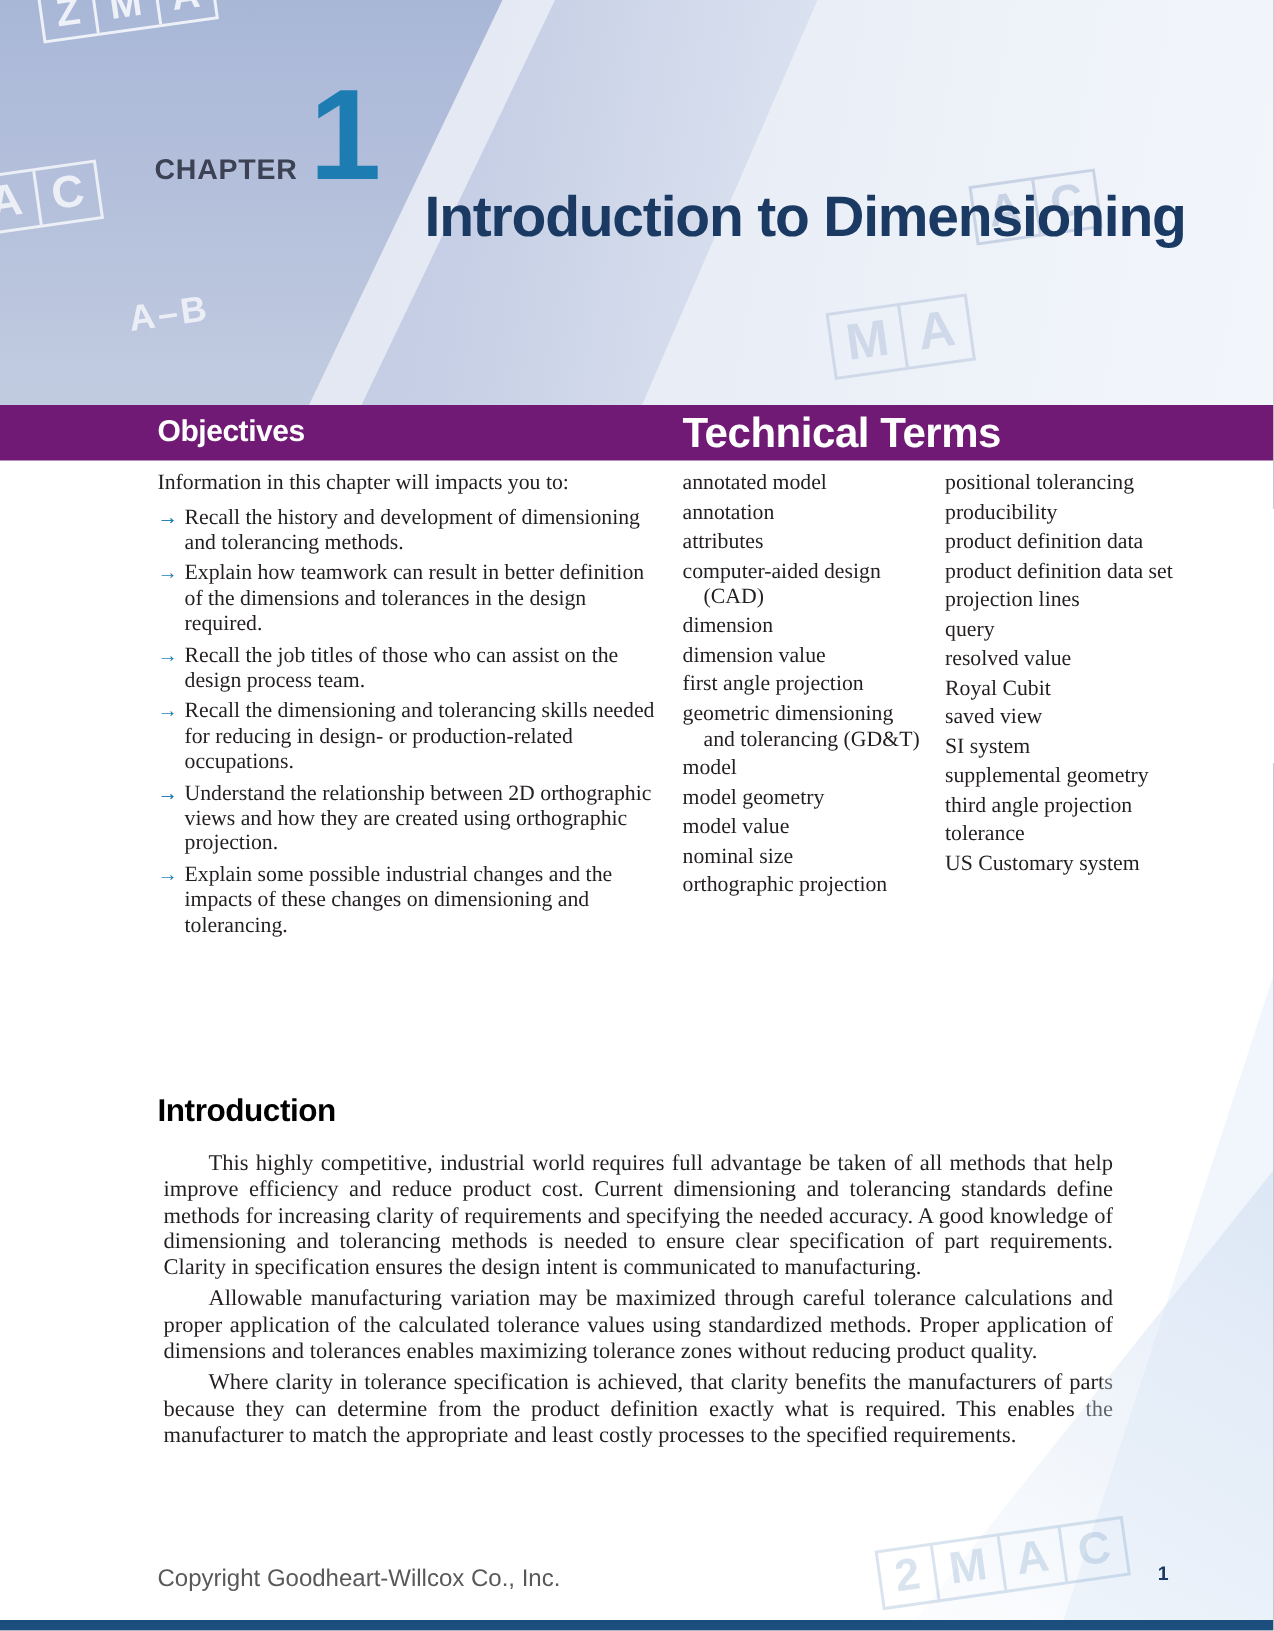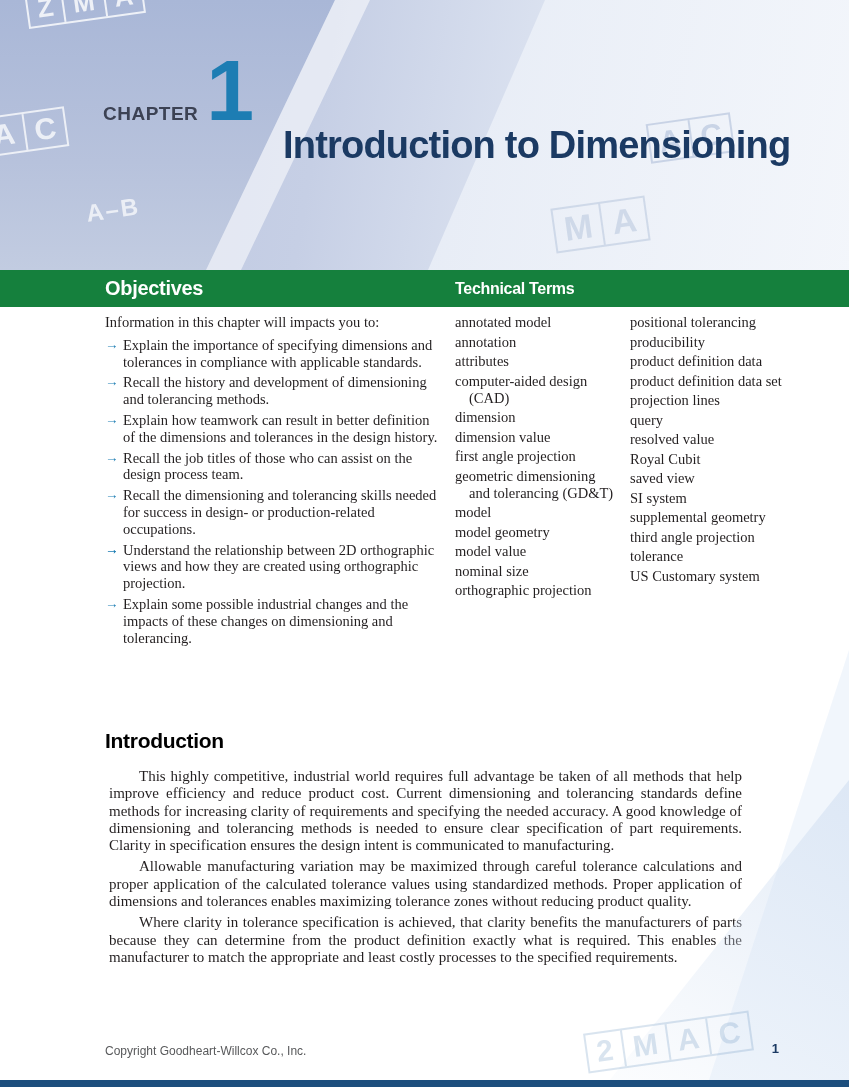--- a/index.html
+++ b/index.html
@@ -48,25 +48,25 @@
   .wm-f-top{left:26px;top:-16px;transform:rotate(-8deg);color:rgba(255,255,255,0.8);font-size:26px;}
   .wm-f-left{left:-18px;top:112px;transform:rotate(-8deg);color:rgba(255,255,255,0.75);font-size:30px;}
   .wm-datum{position:absolute;left:86px;top:196px;transform:rotate(-8deg);
     color:rgba(255,255,255,0.7);font-size:24px;letter-spacing:2px;
     font-family:"Liberation Sans", sans-serif;font-weight:bold;}
   .wm-f-right{left:648px;top:118px;transform:rotate(-8deg);color:rgba(125,150,190,0.33);font-size:30px;}
   .wm-f-mid{left:553px;top:202px;transform:rotate(-8deg);color:rgba(125,150,190,0.26);font-size:34px;}
   .wm-f-bottom{left:585px;top:1022px;transform:rotate(-8deg);color:rgba(110,150,195,0.26);font-size:30px;}
   
   .section-band{
-    position:absolute;left:0;top:270px;width:849px;height:37px;background:#15803d;
+    position:absolute;left:0;top:270px;width:849px;height:37px;background:#701a75;
     font-family:"Liberation Sans", sans-serif;font-weight:bold;color:#ffffff;
   }
   .band-objectives{position:absolute;left:105px;top:0;line-height:37px;font-size:20px;letter-spacing:-0.3px;}
-  .band-terms{position:absolute;left:455px;top:0;line-height:37px;font-size:16px;letter-spacing:-0.3px;}
+  .band-terms{position:absolute;left:455px;top:0;line-height:37px;font-size:28px;letter-spacing:-0.3px;}
   
   .objectives{position:absolute;left:105px;top:314px;width:340px;font-size:14.5px;line-height:16.8px;}
   .obj-intro{margin:0 0 6px 0;}
   .obj-item{position:relative;padding-left:18px;margin-bottom:4px;}
   .obj-arrow{position:absolute;left:0;top:0;color:#1d7db3;font-size:13.5px;}
   
   .terms-col{position:absolute;top:314px;font-size:14.5px;line-height:17px;}
   .terms-col1{left:455px;width:162px;}
   .terms-col2{left:630px;width:176px;}
   .term{padding-left:14px;text-indent:-14px;margin-bottom:2.5px;}
@@ -74,21 +74,21 @@
   .intro-heading{
     position:absolute;left:105px;top:729px;margin:0;
     font-family:"Liberation Sans", sans-serif;font-weight:bold;
     font-size:21px;letter-spacing:-0.3px;color:#000000;
   }
   .intro-body{position:absolute;left:105px;top:764px;width:641px;}
   .body-par{margin:4px;text-align:justify;text-indent:30px;font-size:15px;line-height:17.3px;}
   
   .footer-copy{
     position:absolute;left:105px;top:1044px;
-    font-family:"Liberation Sans", sans-serif;font-size:12px;color:#58595b;
+    font-family:"Liberation Sans", sans-serif;font-size:16px;color:#58595b;
   }
   .footer-page{
     position:absolute;right:70px;top:1041px;
     font-family:"Liberation Sans", sans-serif;font-size:13px;font-weight:bold;color:#1b3a63;
   }
   .bottom-bar{position:absolute;left:0;top:1080px;width:849px;height:7px;background:#1c4e7d;}
   
   .swoosh-a{position:absolute;right:0;bottom:7px;width:260px;height:300px;
     clip-path:polygon(100% 0,100% 100%,8% 100%);
     background:linear-gradient(210deg,rgba(205,220,240,0.55),rgba(235,242,250,0.15));}
@@ -137,37 +137,36 @@
   <div class="section-band">
     <span class="band-objectives">Objectives</span>
     <span class="band-terms">Technical Terms</span>
   </div>
 
   <div class="objectives">
     <p class="obj-intro">Information in this chapter will impacts you to:</p>
 
     <div class="obj-item">
       <span class="obj-arrow">→</span>
-      <span>Explain the importance of specifying dimensions and tolerances in compliance with applicable standards.</span>
     </div>
     <div class="obj-item">
       <span class="obj-arrow">→</span>
       <span>Recall the history and development of dimensioning and tolerancing methods.</span>
     </div>
     <div class="obj-item">
       <span class="obj-arrow">→</span>
-      <span>Explain how teamwork can result in better definition of the dimensions and tolerances in the design history.</span>
+      <span>Explain how teamwork can result in better definition of the dimensions and tolerances in the design required.</span>
     </div>
     <div class="obj-item">
       <span class="obj-arrow">→</span>
       <span>Recall the job titles of those who can assist on the design process team.</span>
     </div>
     <div class="obj-item">
       <span class="obj-arrow">→</span>
-      <span>Recall the dimensioning and tolerancing skills needed for success in design- or production-related occupations.</span>
+      <span>Recall the dimensioning and tolerancing skills needed for reducing in design- or production-related occupations.</span>
     </div>
     <div class="obj-item">
       <span class="obj-arrow">→</span>
     </div>
     <div class="obj-item">
       <span class="obj-arrow">→</span>
       <span>Understand the relationship between 2D orthographic views and how they are created using orthographic projection.</span>
     </div>
     <div class="obj-item">
       <span class="obj-arrow">→</span>

